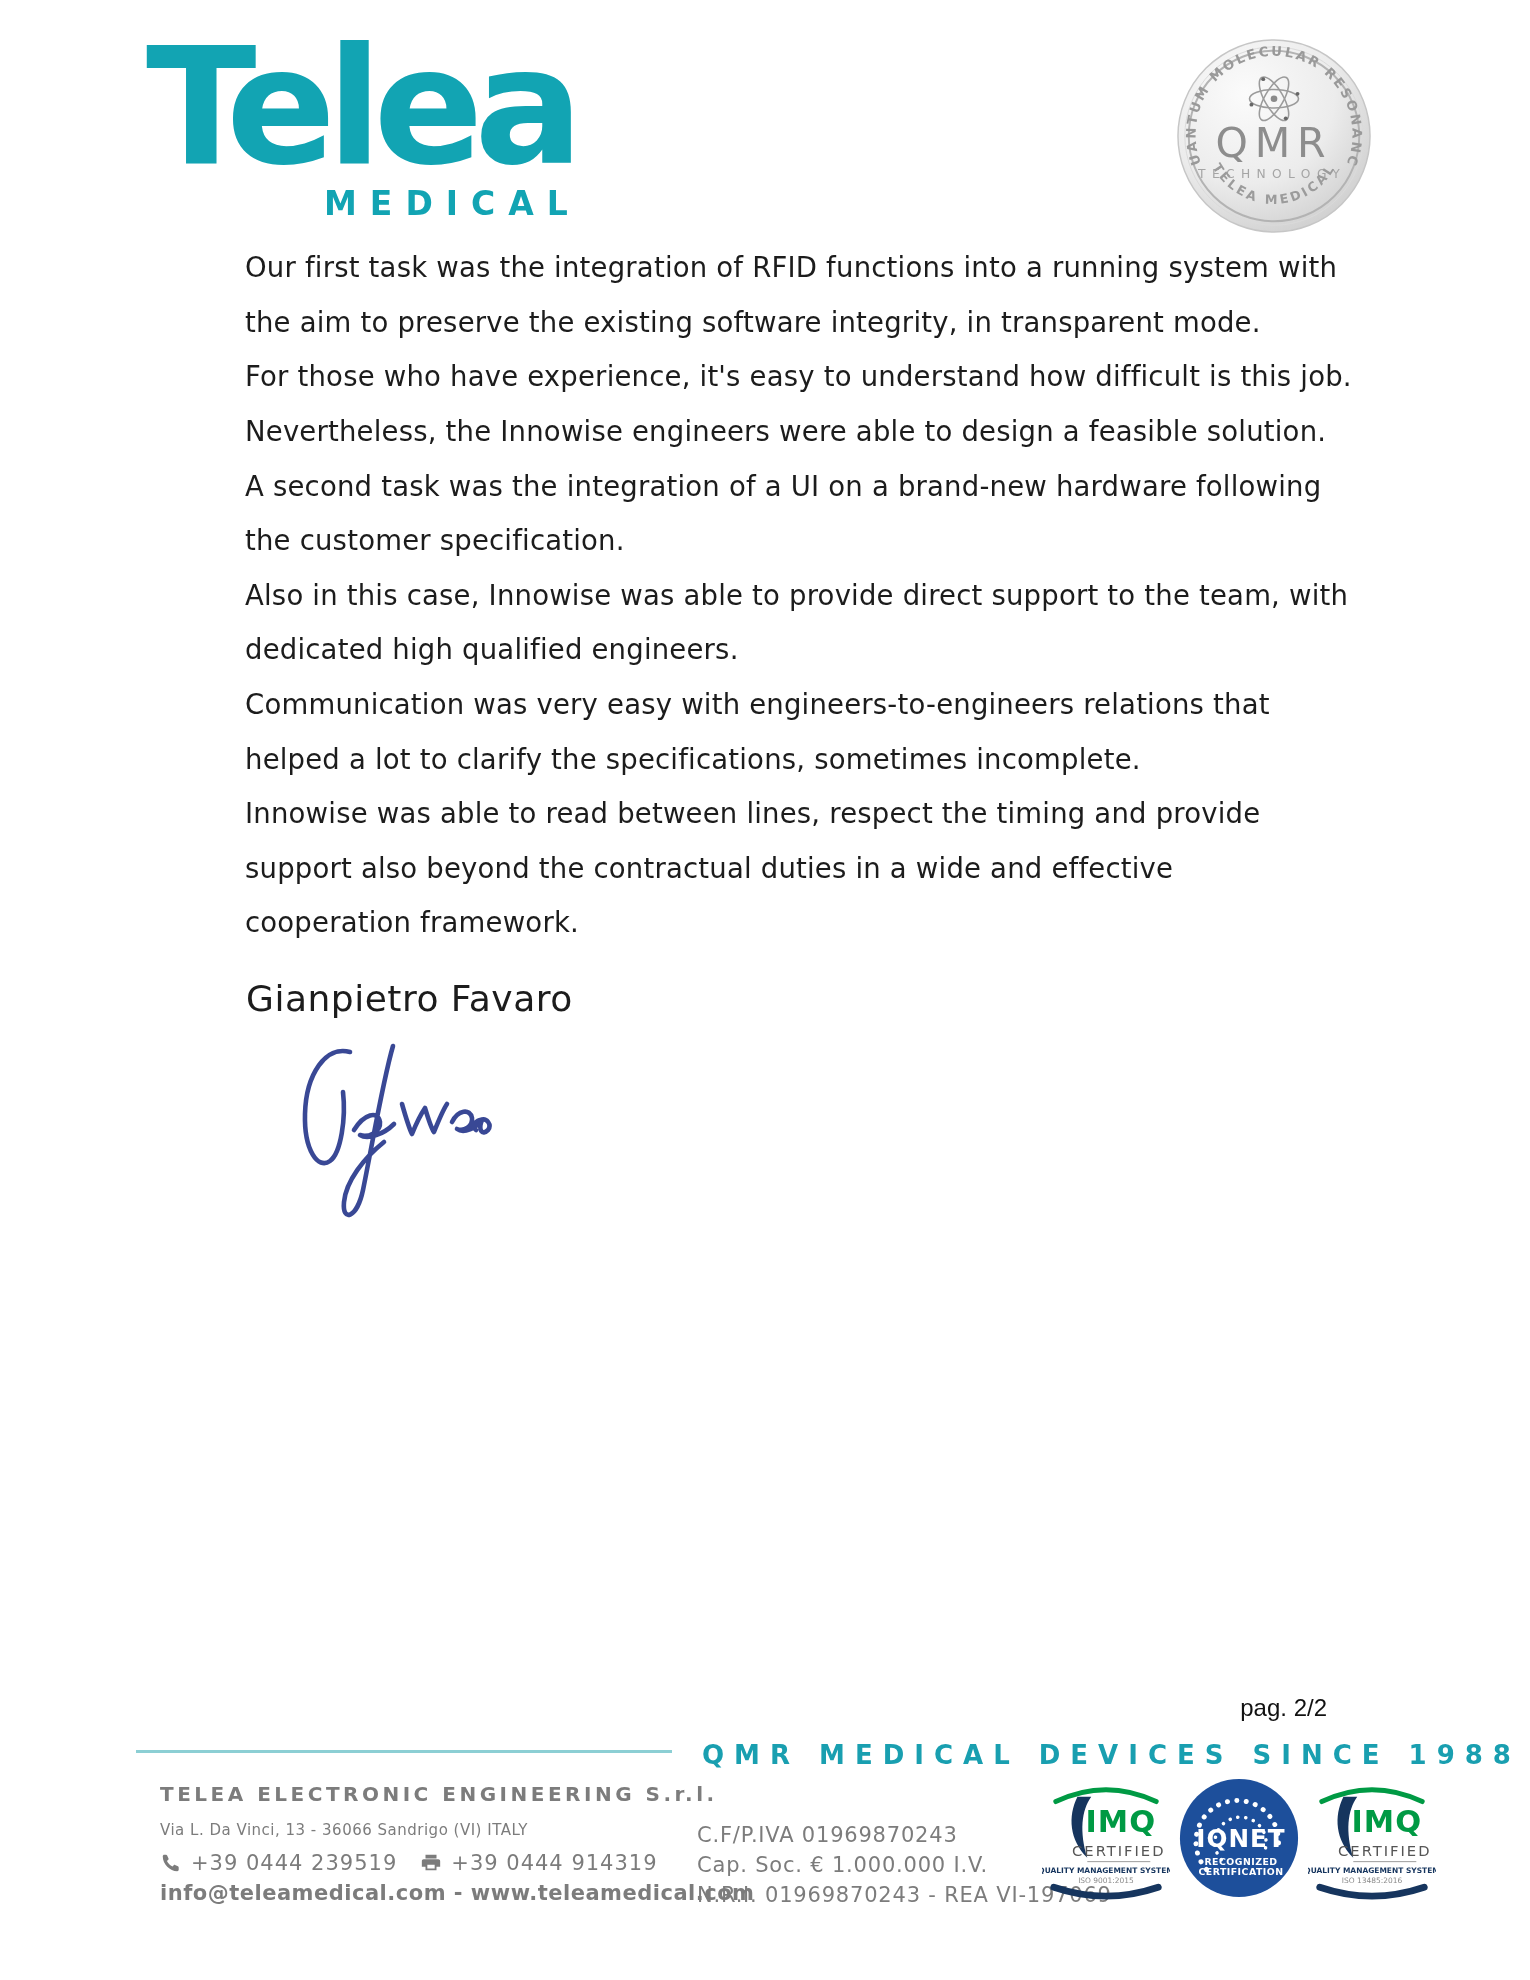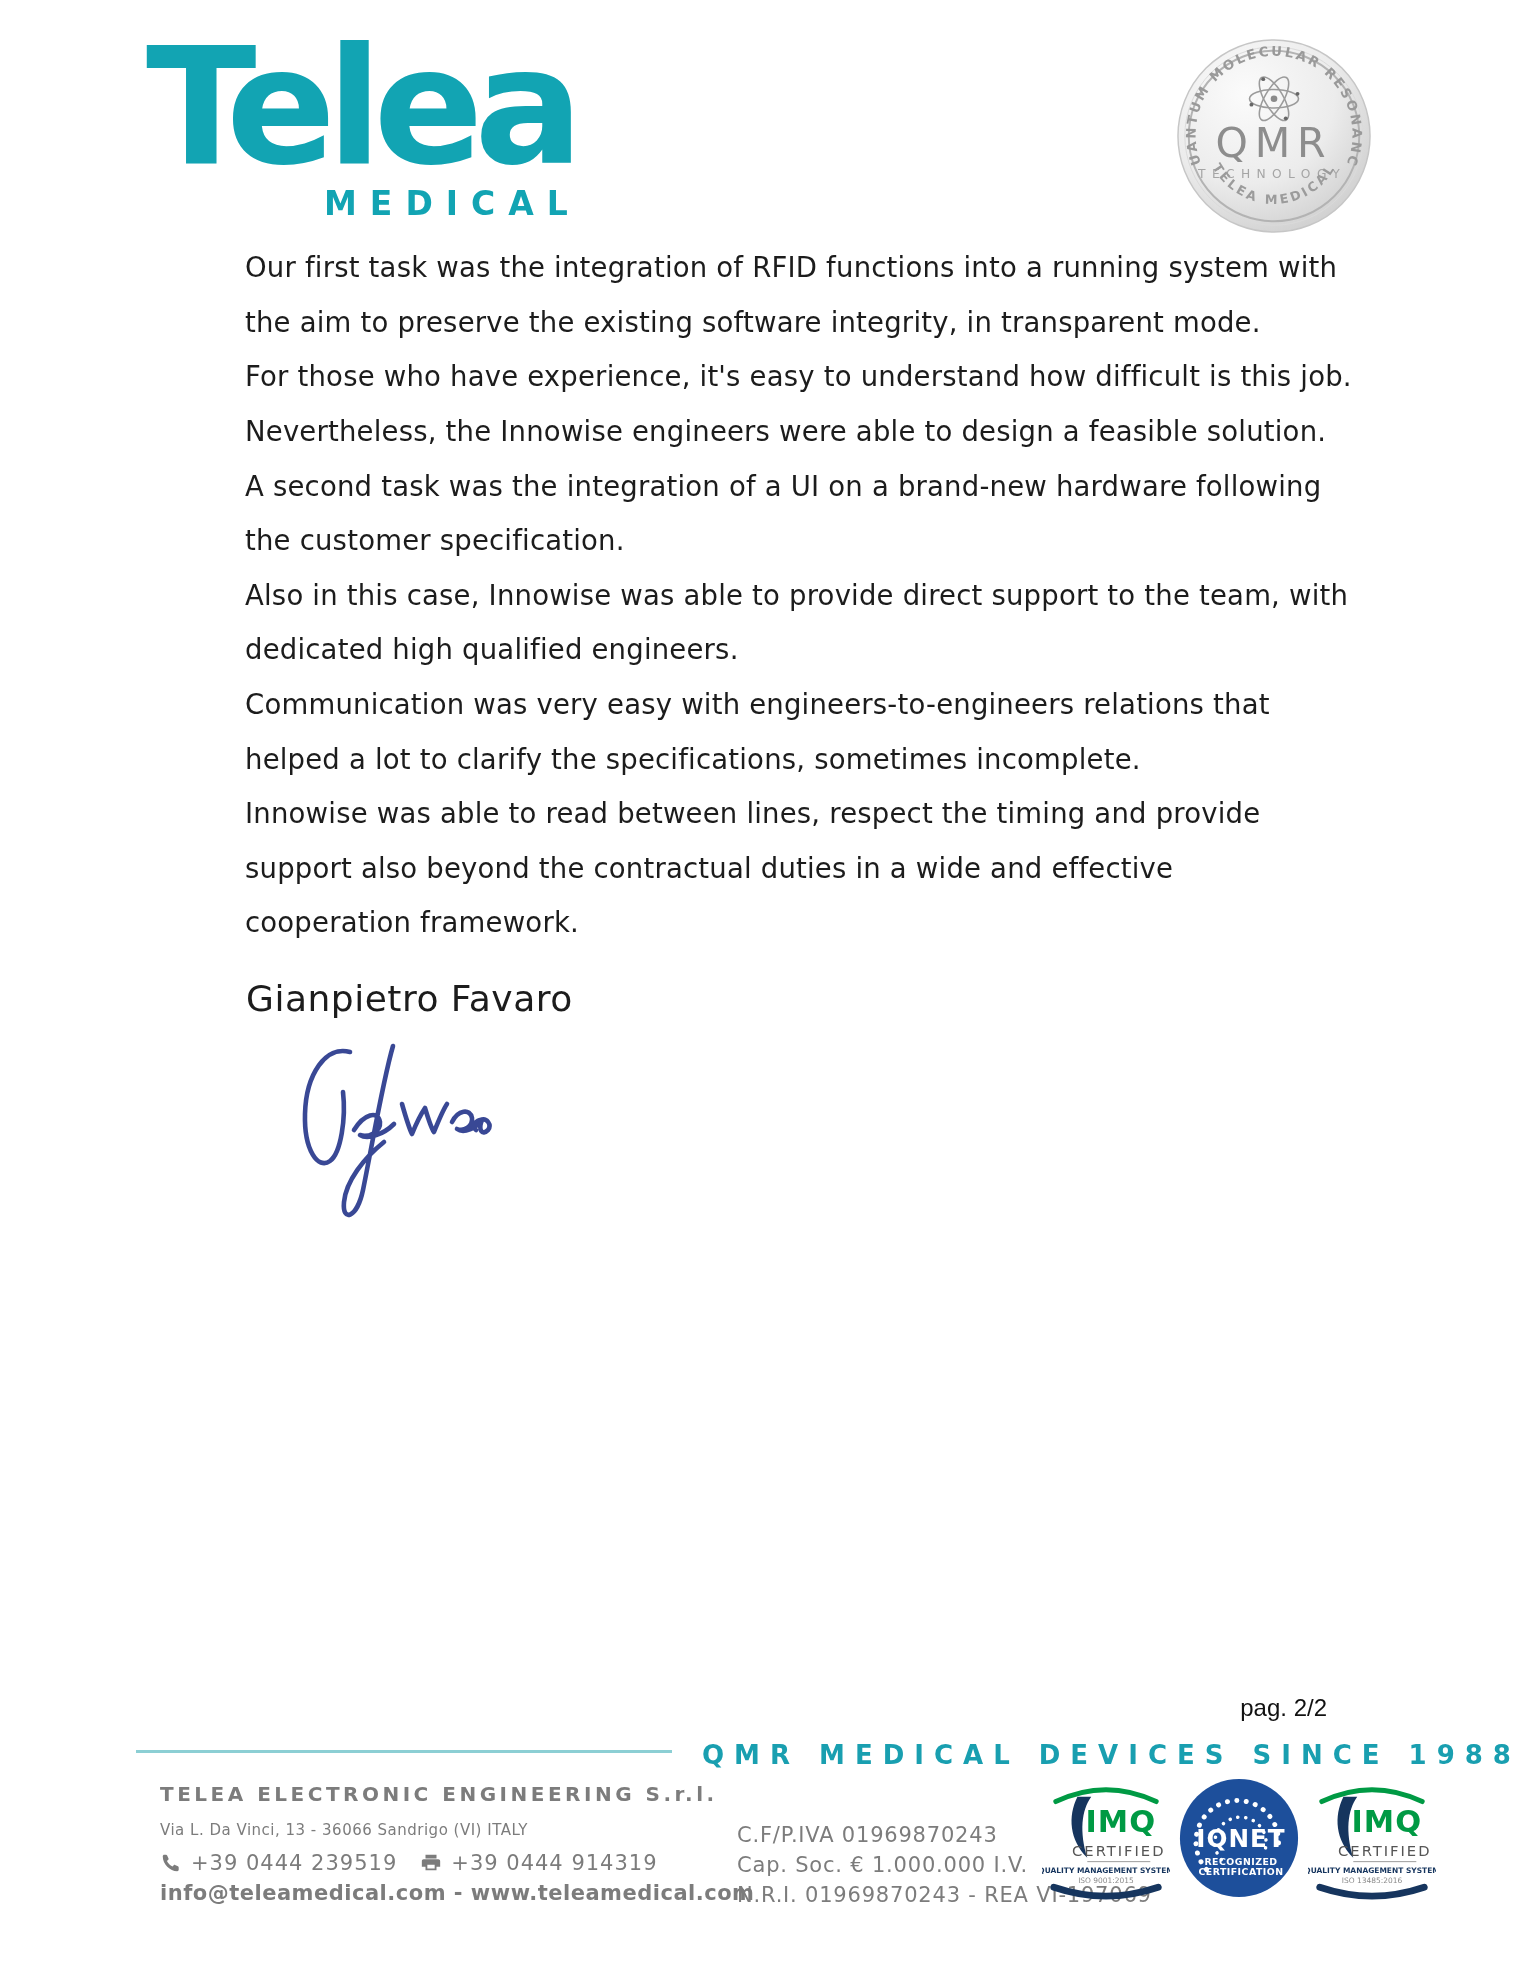--- a/index.html
+++ b/index.html
@@ -46,21 +46,21 @@
     position:absolute; left:702px; top:1740px; white-space:nowrap;
     font-size:26px; font-weight:700; letter-spacing:10px; color:#199fb0;
   }
   .company { position:absolute; left:160px; top:1782px; color:#7c7c7c; }
   .company-name { font-size:20px; font-weight:700; letter-spacing:3.5px; margin-bottom:15px; }
   .company-address { font-size:15px; letter-spacing:0.5px; margin-bottom:12px; }
   .company-phone { font-size:21px; display:flex; align-items:center; gap:9px; margin-bottom:6px; }
   .company-phone .num { letter-spacing:1px; }
   .company-web { font-size:21px; font-weight:700; letter-spacing:0.5px; }
   .legal {
-    position:absolute; left:737px; top:1820px; color:#7c7c7c;
+    position:absolute; left:697px; top:1820px; color:#7c7c7c;
     font-size:21px; line-height:30px; letter-spacing:0.8px; white-space:nowrap;
   }
   .badges { position:absolute; left:1042px; top:1772px; display:flex; gap:5px; }
   .icon-inline { display:inline-block; vertical-align:middle; }
 </style>
 </head>
 <body>
 
 <div class="page">
 

